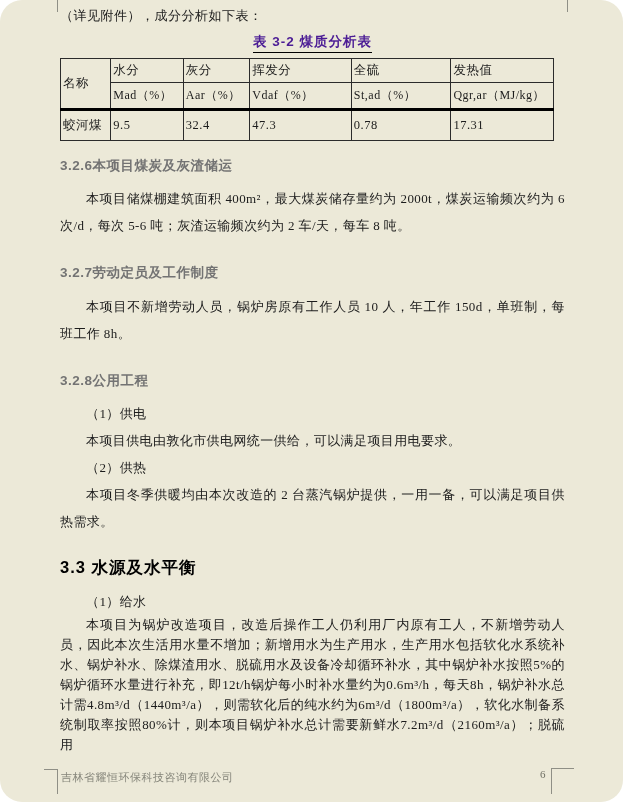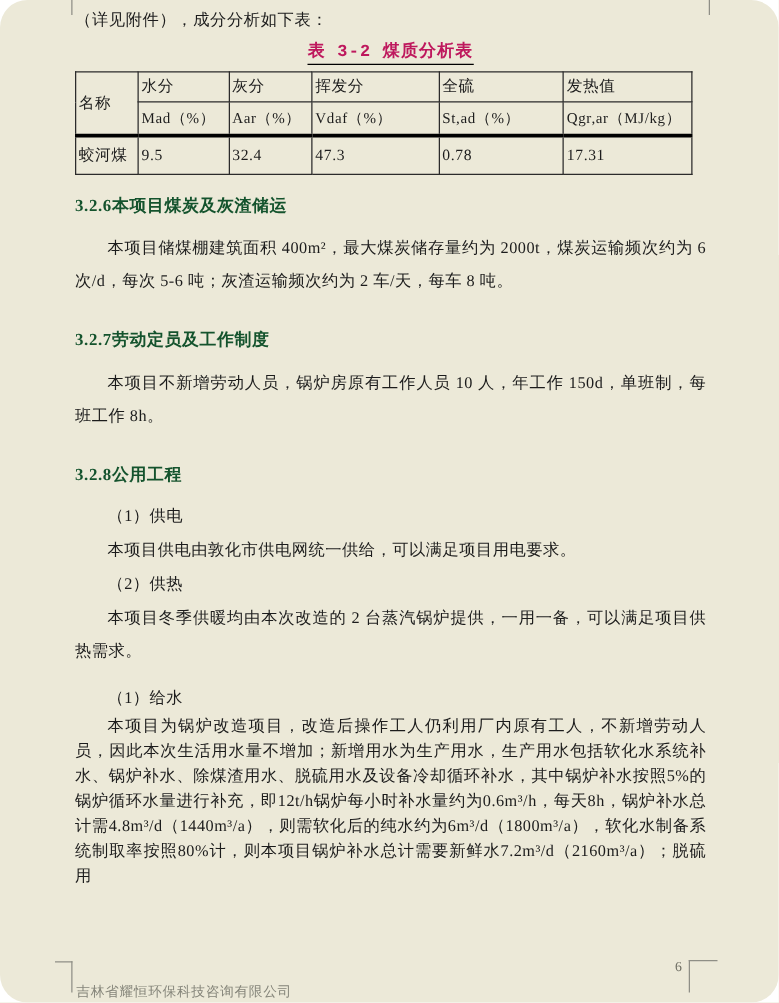--- a/index.html
+++ b/index.html
@@ -20,24 +20,24 @@
     margin-top:6px;
     font-size:13px; line-height:19px;
     letter-spacing:0.5px;
   }
   .tbl-title{
     margin-top:7px;
     text-align:center;
   }
   .tbl-title span{
     display:inline-block;
-    font-family:Liberation Mono, monospace;
+    font-family:Liberation Sans, sans-serif;
     font-weight:bold;
     font-size:13.5px;
-    color:#be185d;
+    color:#4c1d95;
     border-bottom:1.5px solid #000;
     padding-bottom:1px;
     letter-spacing:1px;
   }
   table.coal{
     margin-top:5px;
     width:494px;
     border-collapse:collapse;
     table-layout:fixed;
   }
@@ -47,42 +47,42 @@
     vertical-align:middle;
     font-size:12.5px;
     padding:0 2px;
     letter-spacing:0.5px;
   }
   table.coal{border:1.5px solid #2b2b2b;}
   table.coal tr.r1 td{height:23px;}
   table.coal tr.r2 td{height:25px; font-size:12px;}
   table.coal tr.r3 td{height:29px; border-top:3px solid #000000;}
   h3.sec{
-    font-family:Liberation Serif, serif;
-    font-size:13.5px; font-weight:bold; color:#14532d;
+    font-family:Liberation Sans, sans-serif;
+    font-size:13.5px; font-weight:bold; color:#737373;
     margin:16px 0 0 0; line-height:18px; letter-spacing:0.5px;
   }
   h3.sec.mt{margin-top:25px;}
   h2.sec{
     font-family:"Liberation Sans", sans-serif;
     font-size:16.5px; font-weight:bold; color:#000;
     margin:21px 0 0 0; line-height:22px; letter-spacing:1px;
   }
   p.body{
     margin:10px 0 0 0;
     font-size:13px; line-height:27px;
     text-align:justify;
     text-indent:2em;
     letter-spacing:0.4px;
   }
   p.body.follow{margin-top:0;}
   p.body.big{margin-top:11px;}
   p.body.tight{line-height:20px;}
   .footer-company{
-    position:absolute; left:61px; top:786px;
+    position:absolute; left:61px; top:770px;
     font-size:11px; color:#85857a; letter-spacing:0.5px;
     font-family:"Liberation Serif", serif;
   }
   .page-number{
     position:absolute; left:540px; top:768px;
     font-size:11px; color:#6f6f64;
   }
   .mark{position:absolute; background:#8f8f86;}
   .mark-tl-v{left:57px; top:0; width:1px; height:12px;}
   .mark-tr-v{left:567px; top:0; width:1px; height:12px;}
@@ -148,20 +148,21 @@
 
     <h3 class="sec mt">3.2.7劳动定员及工作制度</h3>
     <p class="body big">本项目不新增劳动人员，锅炉房原有工作人员 10 人，年工作 150d，单班制，每班工作 8h。</p>
 
     <h3 class="sec mt">3.2.8公用工程</h3>
     <p class="body">（1）供电</p>
     <p class="body follow">本项目供电由敦化市供电网统一供给，可以满足项目用电要求。</p>
     <p class="body follow">（2）供热</p>
     <p class="body follow">本项目冬季供暖均由本次改造的 2 台蒸汽锅炉提供，一用一备，可以满足项目供热需求。</p>
 
+    <h2 class="sec">3.3 水源及水平衡</h2>
     <p class="body">（1）给水</p>
     <p class="body follow tight">本项目为锅炉改造项目，改造后操作工人仍利用厂内原有工人，不新增劳动人员，因此本次生活用水量不增加；新增用水为生产用水，生产用水包括软化水系统补水、锅炉补水、除煤渣用水、脱硫用水及设备冷却循环补水，其中锅炉补水按照5%的锅炉循环水量进行补充，即12t/h锅炉每小时补水量约为0.6m³/h，每天8h，锅炉补水总计需4.8m³/d（1440m³/a），则需软化后的纯水约为6m³/d（1800m³/a），软化水制备系统制取率按照80%计，则本项目锅炉补水总计需要新鲜水7.2m³/d（2160m³/a）；脱硫用</p>
 
   </div>
 
   <div class="mark mark-bl-h"></div>
   <div class="mark mark-bl-v"></div>
   <div class="mark mark-br-h"></div>
   <div class="mark mark-br-v"></div>
 

